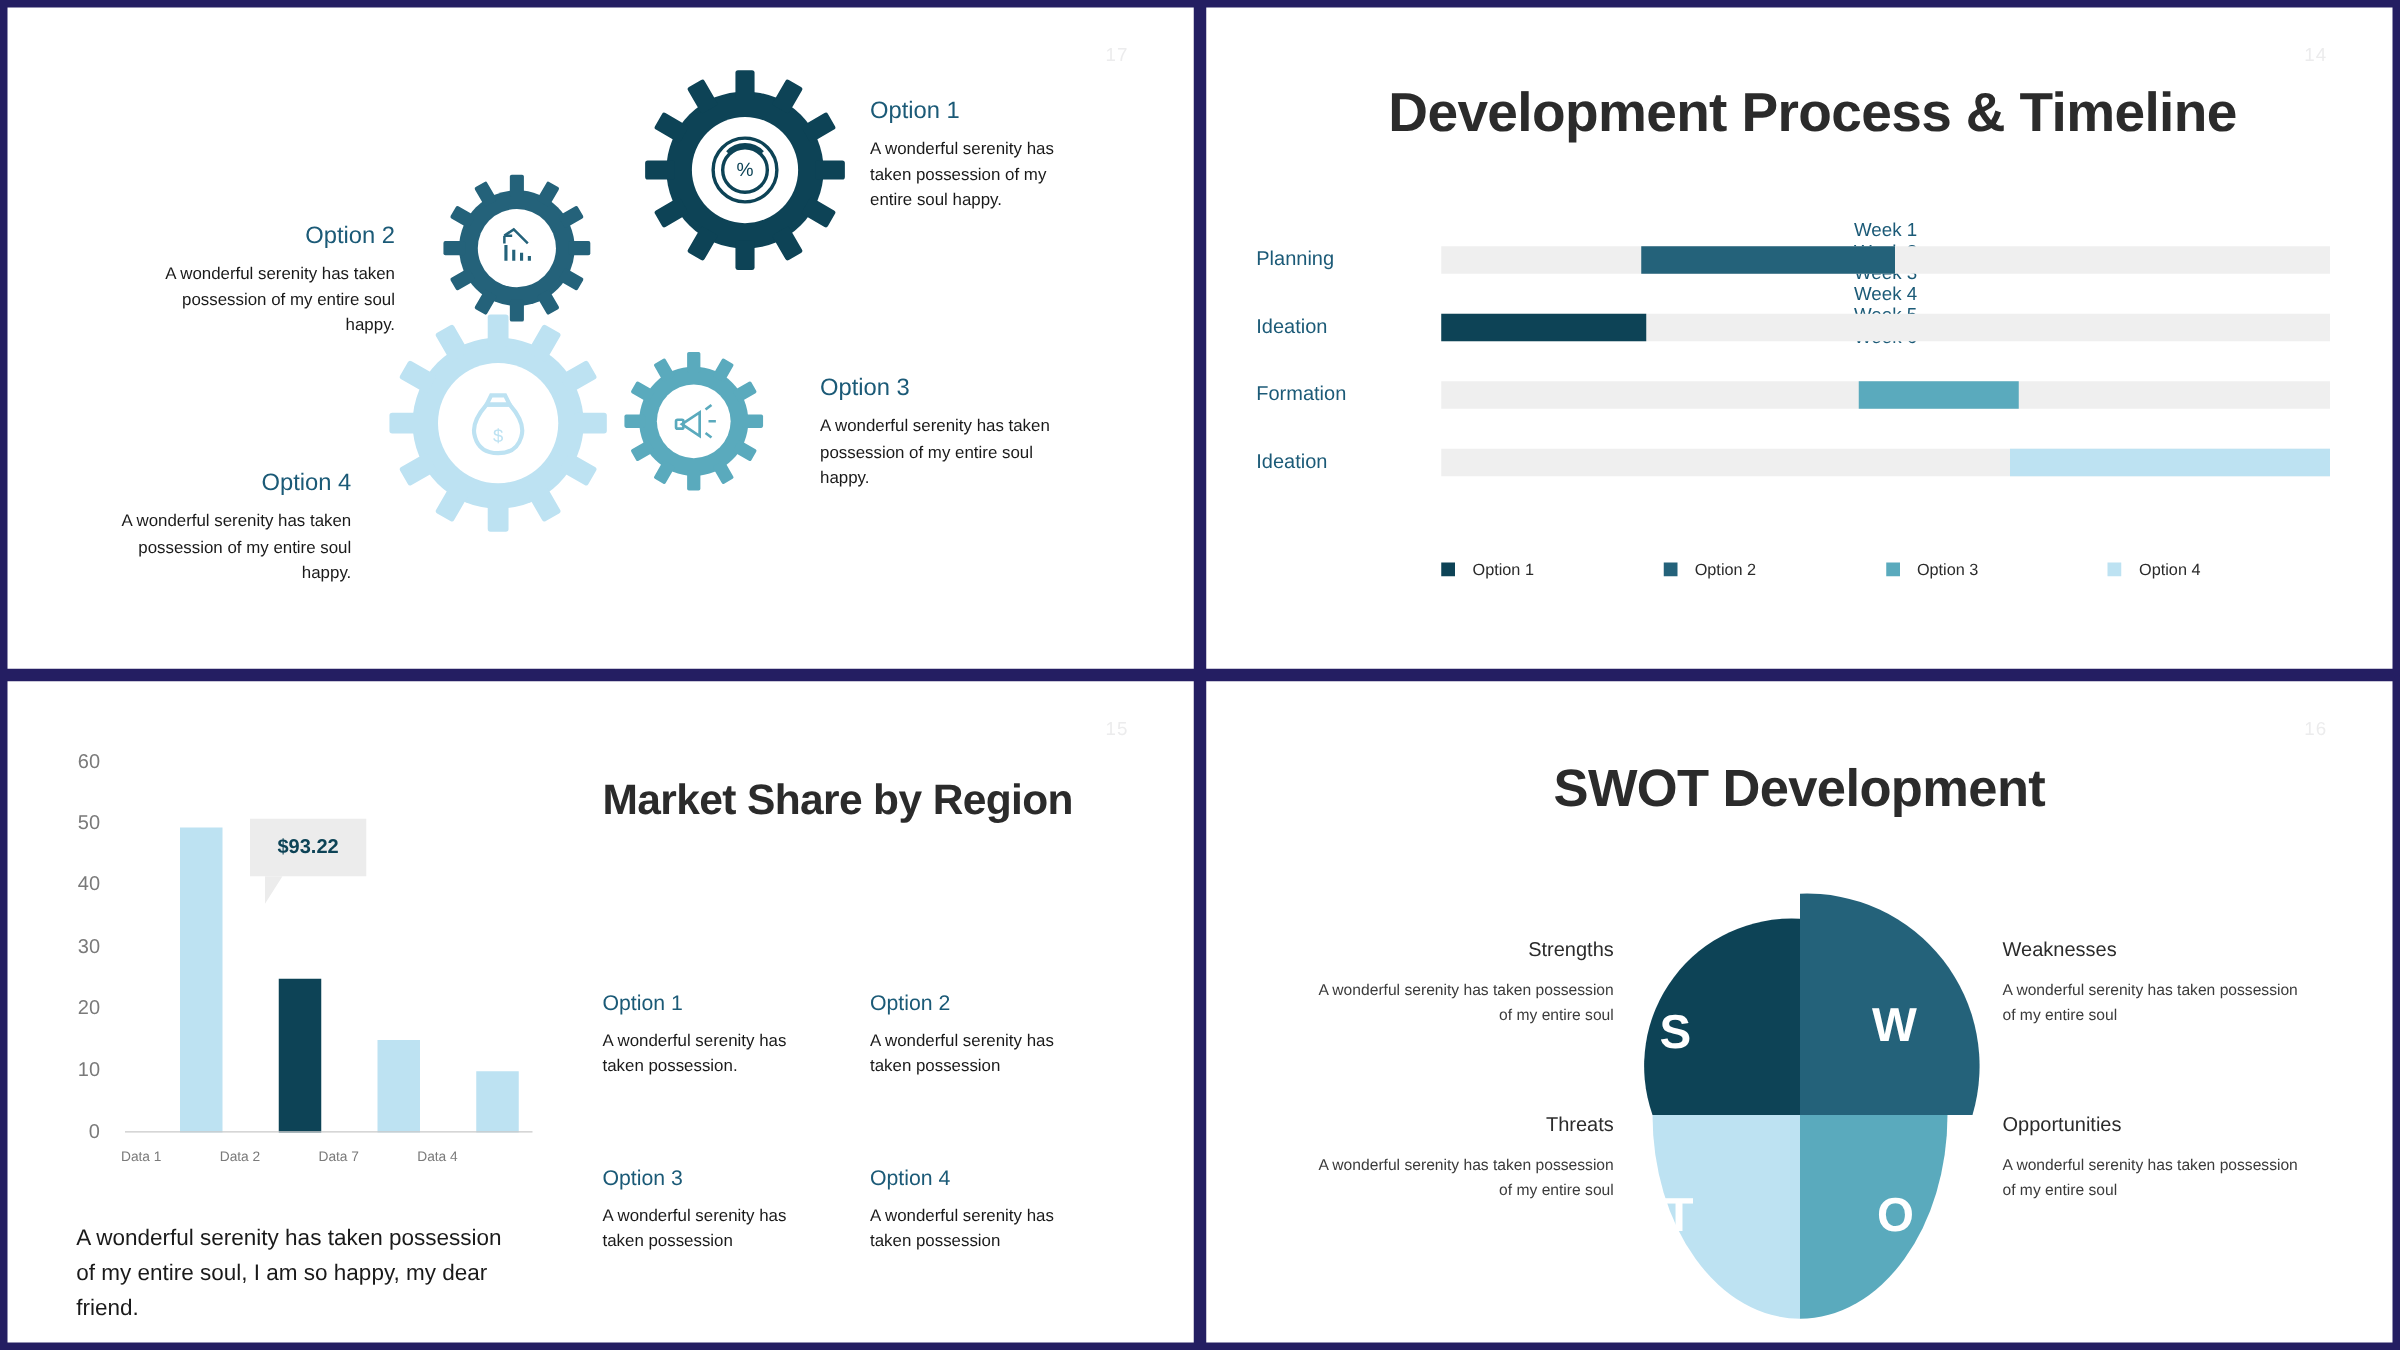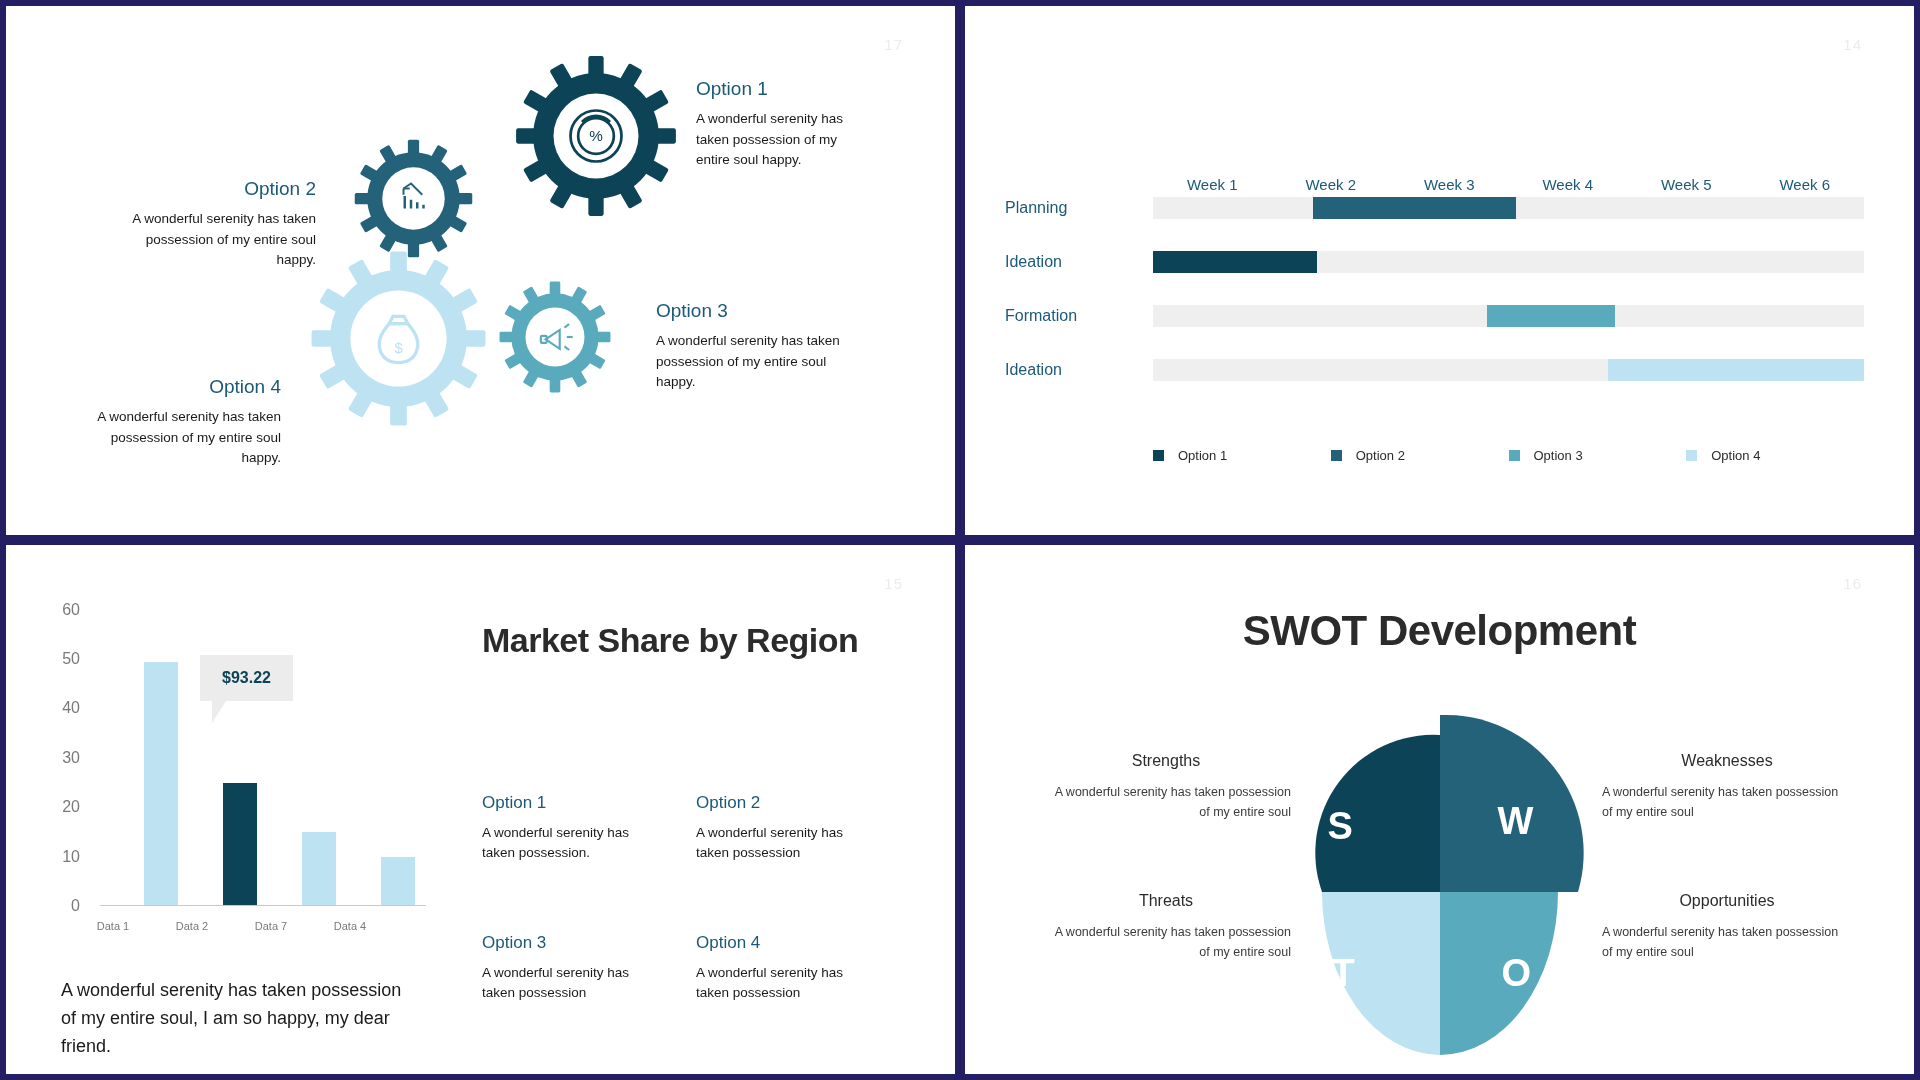--- a/index.html
+++ b/index.html
@@ -49,20 +49,21 @@
 
   
   .gantt-title{
     position:absolute;left:55px;top:60px;width:860px;
     font-size:44px;text-align:center;
   }
   .gantt-area{position:absolute;left:40px;top:170px;right:50px;}
   .gantt-weeks{
     position:absolute;left:148px;right:0;top:0;height:26px;
     display:flex;
+    flex-direction:column;
   }
   .gantt-weeks span{
     flex:1;text-align:center;font-size:15px;color:#1b5a77;
   }
   .gantt-row{
     position:relative;height:44px;margin-top:10px;
     display:flex;align-items:center;
   }
   .gantt-row:first-of-type{margin-top:38px;}
   .gantt-label{
@@ -121,21 +122,21 @@
   .swot-title{
     position:absolute;left:0;right:0;top:62px;
     text-align:center;font-size:42px;
   }
   .swot-wrap{position:absolute;left:0;right:0;top:155px;height:390px;}
   .swot-svg{position:absolute;left:50%;transform:translateX(-50%);top:0;}
   .sq-letter{
     position:absolute;color:#ffffff;font-size:38px;font-weight:bold;
   }
   .swot-txt{position:absolute;width:250px;}
-  .swot-txt .h{font-size:16px;color:#2b2b2b;margin-bottom:12px;text-align:center;}
+  .swot-txt .h{font-size:16px;color:#2b2b2b;margin-bottom:12px;}
   .swot-txt .p{font-size:12.5px;color:#3b3b3b;line-height:1.6;}
 </style>
 </head>
 <body>
 
 <div class="grid">
 
   <div class="slide">
     <div class="slide-num">17</div>
 
@@ -279,20 +280,21 @@
 
     <div class="opt-block ta-right" style="left:75px;top:370px;width:200px;">
       <div class="opt-title">Option 4</div>
       <div class="opt-body">A wonderful serenity has taken possession of my entire soul  happy.</div>
     </div>
   </div>
 
   <div class="slide">
     <div class="slide-num">14</div>
 
+    <div class="gantt-title slide-title">Development Process &amp; Timeline</div>
 
     <div class="gantt-area">
       <div class="gantt-weeks">
         <span>Week 1</span>
         <span>Week 2</span>
         <span>Week 3</span>
         <span>Week 4</span>
         <span>Week 5</span>
         <span>Week 6</span>
       </div>

